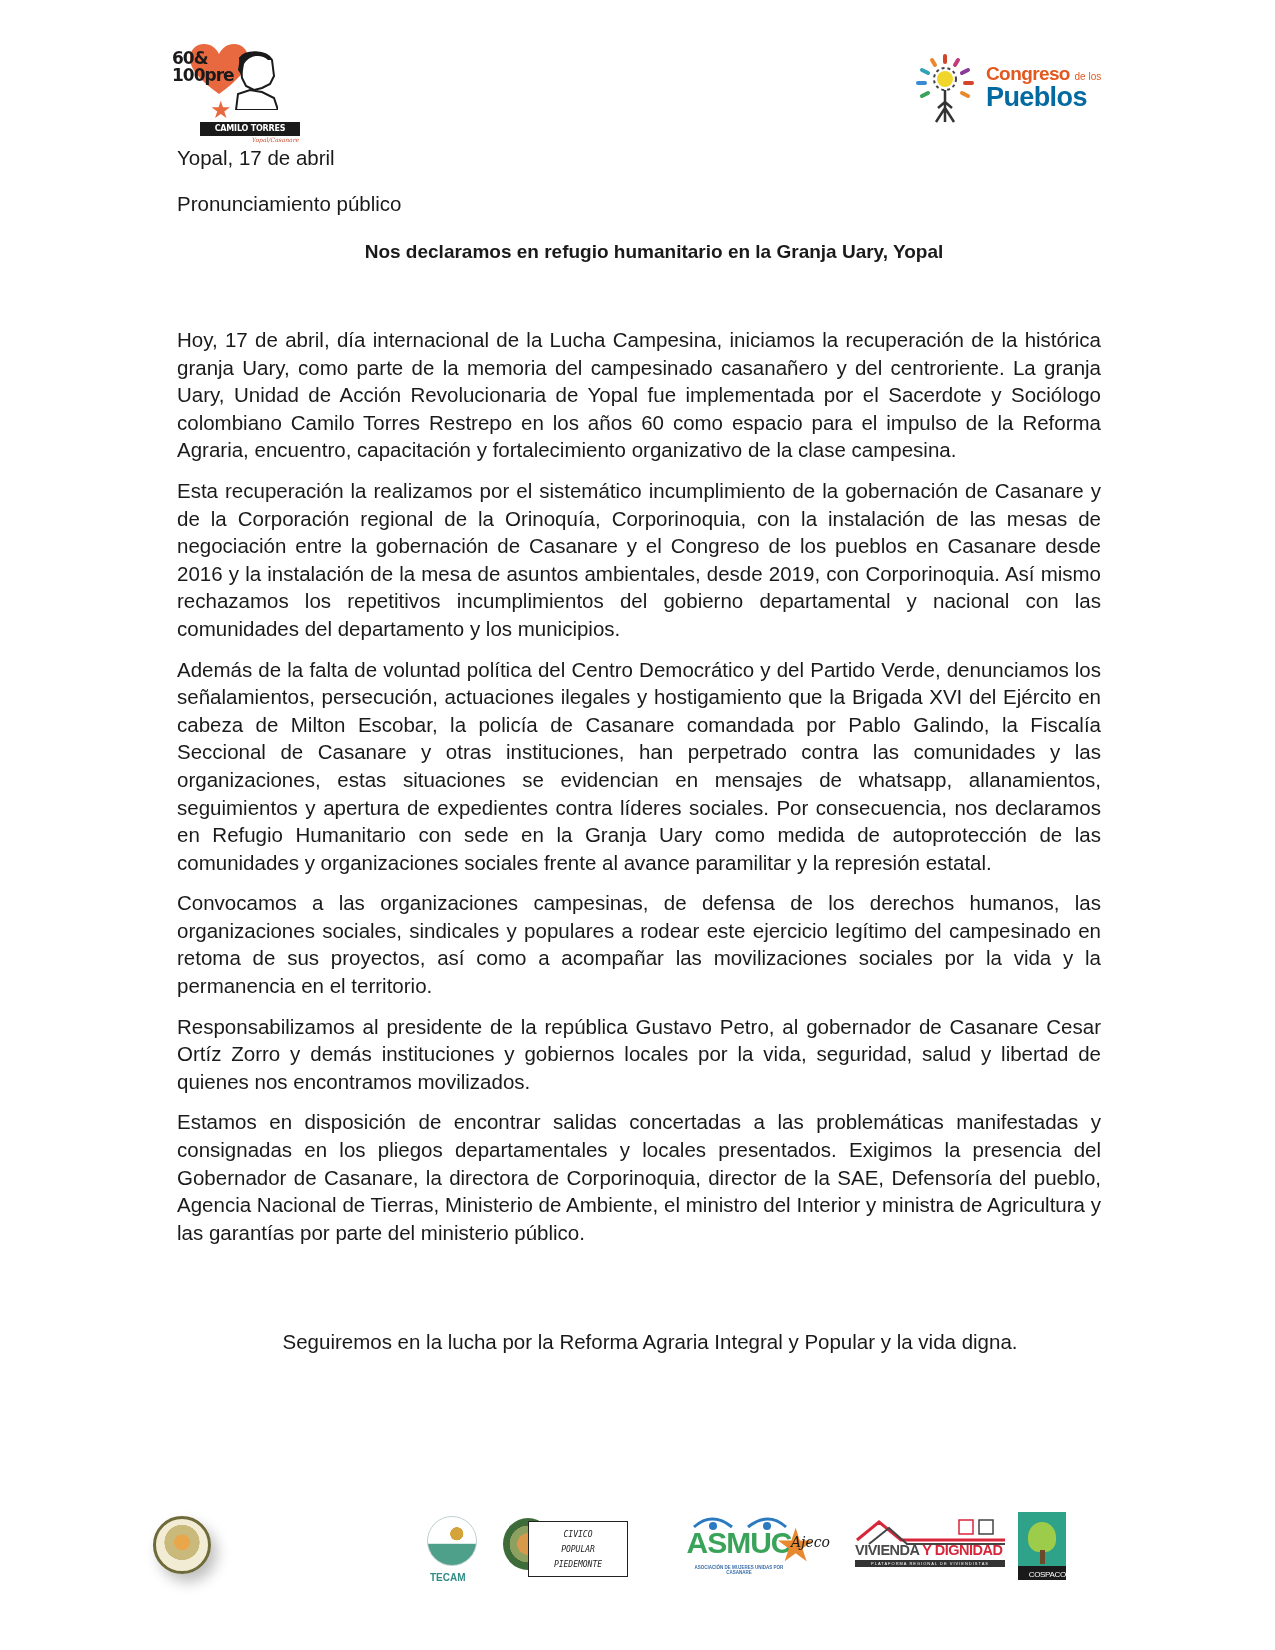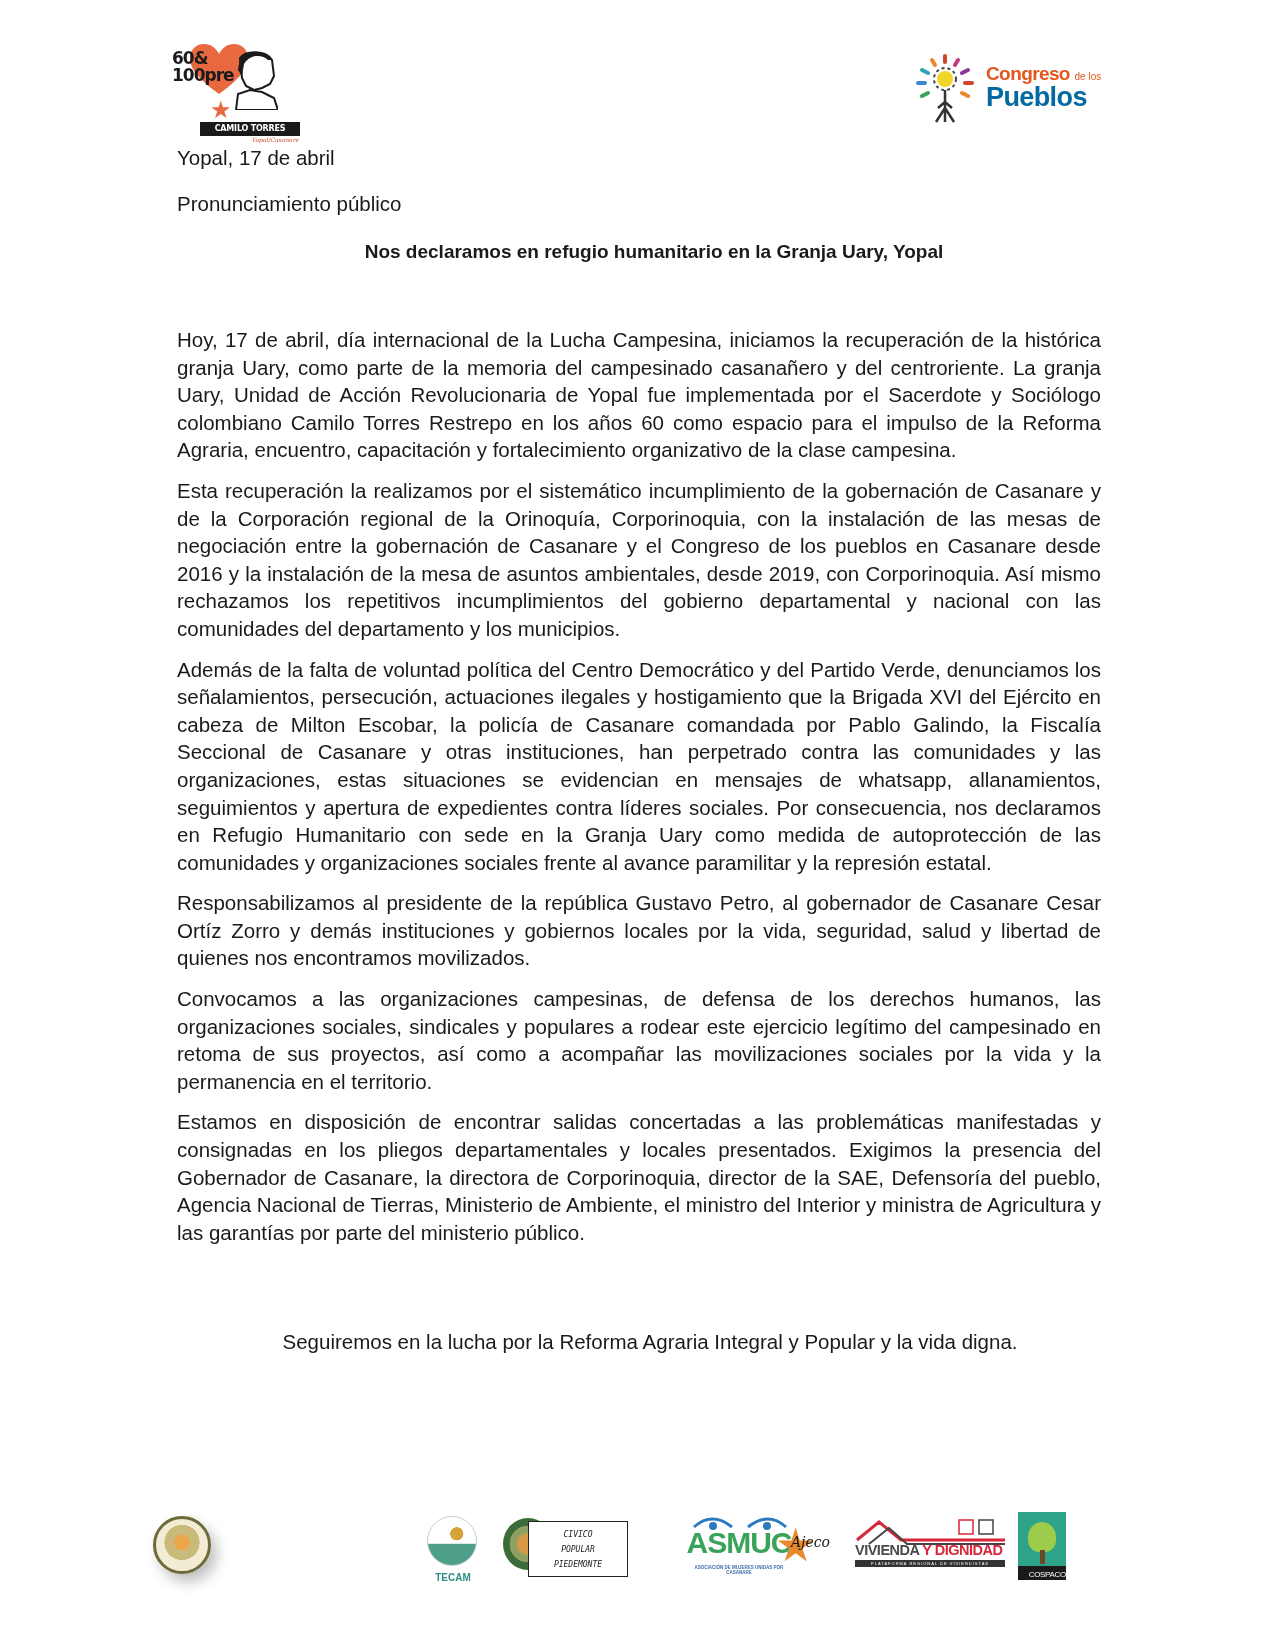--- a/index.html
+++ b/index.html
@@ -32,21 +32,21 @@
 
   
   .logos { position: absolute; left: 150px; top: 1508px; width: 990px; height: 92px; }
   .lg { position: absolute; }
   .seal { border-radius: 50%; }
   .lg1 { left: 3px; top: 8px; width: 58px; height: 58px; border: 3px solid #6f6a3a; background: radial-gradient(circle at 50% 45%, #e9a64a 0 20%, #c9b97a 21% 45%, #f3ecd4 46%); box-shadow: 6px 8px 14px rgba(0,0,0,0.25); }
   .lg2 { left: 77px; top: 3px; width: 148px; height: 58px; background: linear-gradient(90deg, #c88a55, #e8b47d 40%, #d69a62); border: 1px solid #b9804c; overflow: hidden; }
   .lg2 span { position: absolute; right: 6px; top: 4px; width: 92px; font-family: "DejaVu Serif", serif; font-style: italic; font-size: 8.5px; line-height: 11px; color: #3a1f10; text-align: right; }
   .lg2 i { position: absolute; left: 8px; bottom: 6px; width: 70px; height: 22px; background: repeating-linear-gradient(90deg, #5a3a2a 0 4px, #8a6a4a 4px 8px, #3a6a5a 8px 11px); opacity: 0.7; }
   .lg3 { left: 277px; top: 8px; width: 50px; height: 50px; border: 1px solid #bfcfd0; background: radial-gradient(circle at 60% 35%, #d4a43a 0 15%, transparent 16%), linear-gradient(180deg, #ffffff 0 55%, #4fa08a 56% 100%); }
-  .lg3t { left: 280px; top: 64px; width: 46px; font-size: 10px; font-weight: bold; color: #2f8d86; text-align: center; }
+  .lg3t { left: 280px; top: 64px; width: 46px; font-size: 10px; font-weight: bold; color: #2f8d86; text-align: left; }
   .lg4 { left: 353px; top: 10px; width: 50px; height: 52px; border: 4px solid #3d6b3a; background: radial-gradient(circle, #d89a4a 0 35%, #8da060 36% 60%, #3d6b3a 61%); }
   .lg5 { left: 378px; top: 13px; width: 100px; height: 56px; border: 1.5px solid #222; background: #fff; text-align: center; font-family: "DejaVu Sans Mono", monospace; font-style: italic; font-size: 8px; line-height: 15px; color: #222; padding-top: 5px; }
   .lg6 { left: 488px; top: 5px; width: 115px; height: 62px; margin-left: 44px; }
   .lg6 .eyes { position: absolute; left: 8px; top: 0; width: 100px; height: 20px; }
   .lg6 .word { position: absolute; left: 2px; top: 14px; width: 110px; text-align: center; color: #3aa35a; font-weight: bold; font-size: 30px; letter-spacing: -1px; line-height: 32px; }
   .lg6 .sub { position: absolute; left: 2px; top: 52px; width: 110px; text-align: center; color: #3a6ea8; font-size: 4.5px; font-weight: bold; }
   .lg7 { left: 625px; top: 8px; width: 66px; height: 62px; }
   .lg7 .st { position: absolute; left: 0; top: 6px; color: #e8892f; font-size: 46px; line-height: 46px; }
   .lg7 .wd { position: absolute; left: 16px; top: 18px; font-family: "DejaVu Serif", serif; font-style: italic; font-size: 14px; color: #1a1a1a; }
   .lg8 { left: 705px; top: 10px; width: 150px; height: 58px; }
@@ -100,22 +100,22 @@
 </div>
 
 <div class="text date">Yopal, 17 de abril</div>
 <div class="text kind">Pronunciamiento público</div>
 <div class="title">Nos declaramos en refugio humanitario en la Granja Uary, Yopal</div>
 
 <div class="body-wrap">
   <p class="para">Hoy, 17 de abril, día internacional de la Lucha Campesina, iniciamos la recuperación de la histórica granja Uary, como parte de la memoria del campesinado casanañero y del centroriente. La granja Uary, Unidad de Acción Revolucionaria de Yopal fue implementada por el Sacerdote y Sociólogo colombiano Camilo Torres Restrepo en los años 60 como espacio para el impulso de la Reforma Agraria, encuentro, capacitación y fortalecimiento organizativo de la clase campesina.</p>
   <p class="para">Esta recuperación la realizamos por el sistemático incumplimiento de la gobernación de Casanare y de la Corporación regional de la Orinoquía, Corporinoquia, con la instalación de las mesas de negociación entre la gobernación de Casanare y el Congreso de los pueblos en Casanare desde 2016 y la instalación de la mesa de asuntos ambientales, desde 2019, con Corporinoquia. Así mismo rechazamos los repetitivos incumplimientos del gobierno departamental y nacional con las comunidades del departamento y los municipios.</p>
   <p class="para">Además de la falta de voluntad política del Centro Democrático y del Partido Verde, denunciamos los señalamientos, persecución, actuaciones ilegales y hostigamiento que la Brigada XVI del Ejército en cabeza de Milton Escobar, la policía de Casanare comandada por Pablo Galindo, la Fiscalía Seccional de Casanare y otras instituciones, han perpetrado contra las comunidades y las organizaciones, estas situaciones se evidencian en mensajes de whatsapp, allanamientos, seguimientos y apertura de expedientes contra líderes sociales. Por consecuencia, nos declaramos en Refugio Humanitario con sede en la Granja Uary como medida de autoprotección de las comunidades y organizaciones sociales frente al avance paramilitar y la represión estatal.</p>
+  <p class="para">Convocamos a las organizaciones campesinas, de defensa de los derechos humanos, las organizaciones sociales, sindicales y populares a rodear este ejercicio legítimo del campesinado en retoma de sus proyectos, así como a acompañar las movilizaciones sociales por la vida y la permanencia en el territorio.</p>
   <p class="para">Responsabilizamos al presidente de la república Gustavo Petro, al gobernador de Casanare Cesar Ortíz Zorro y demás instituciones y gobiernos locales por la vida, seguridad, salud y libertad de quienes nos encontramos movilizados.</p>
-  <p class="para">Convocamos a las organizaciones campesinas, de defensa de los derechos humanos, las organizaciones sociales, sindicales y populares a rodear este ejercicio legítimo del campesinado en retoma de sus proyectos, así como a acompañar las movilizaciones sociales por la vida y la permanencia en el territorio.</p>
   <p class="para">Estamos en disposición de encontrar salidas concertadas a las problemáticas manifestadas y consignadas en los pliegos departamentales y locales presentados. Exigimos la presencia del Gobernador de Casanare, la directora de Corporinoquia, director de la SAE, Defensoría del pueblo, Agencia Nacional de Tierras, Ministerio de Ambiente, el ministro del Interior y ministra de Agricultura y las garantías por parte del ministerio público.</p>
 </div>
 
 <div class="closing">Seguiremos en la lucha por la Reforma Agraria Integral y Popular y la vida digna.</div>
 
 <div class="logos">
   <div class="lg lg1 seal"></div>
   <div class="lg lg3 seal"></div>
   <div class="lg lg3t">TECAM</div>
   <div class="lg lg4 seal"></div>

